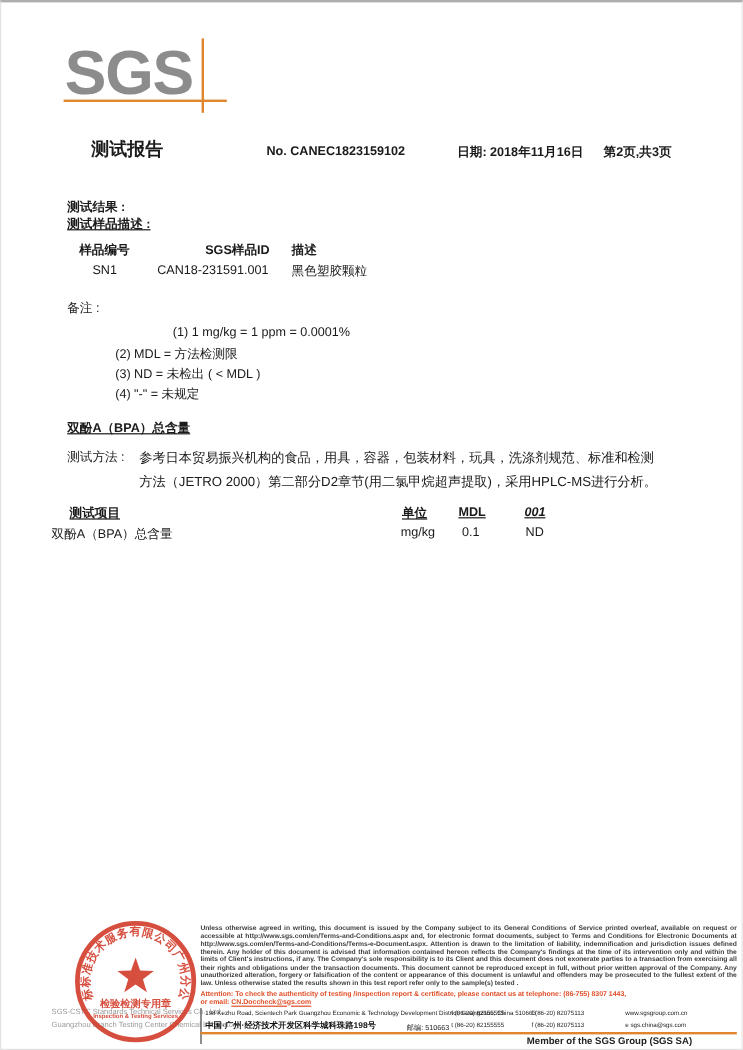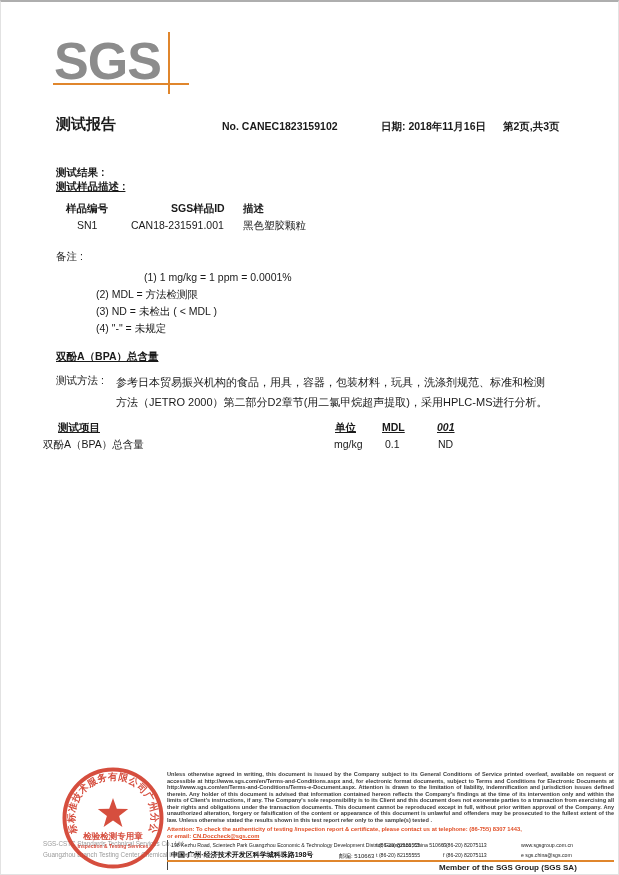--- a/index.html
+++ b/index.html
@@ -8,21 +8,21 @@
     position:relative;width:619px;height:875px;background:#fff;
     border:1px solid #e2e2e2;border-top:2px solid #aeaeae;overflow:hidden;
     font-family:"Liberation Sans","DejaVu Sans",sans-serif;color:#1a1a1a;
   }
   .abs{position:absolute;white-space:nowrap;}
   
   .logo-text{font-weight:bold;font-size:52px;letter-spacing:-1px;color:#8c8c8c;line-height:1;}
   .cross-h{background:#e0862c;height:2px;}
   .cross-v{background:#e0862c;width:2px;}
   
-  .title{font-size:15px;font-weight:bold;}
+  .title{font-size:15px;font-weight:bold;margin-left:20px;}
   .hdr{font-size:10.5px;font-weight:bold;}
   .lbl-b{font-size:10.5px;font-weight:bold;}
   .lbl{font-size:10.5px;}
   .u{text-decoration:underline;}
   .it{font-style:italic;}
   .para{white-space:normal;font-size:11px;line-height:19.5px;width:433px;}
   
   .legal{white-space:normal;font-size:5.6px;line-height:6.55px;width:447px;
          text-align:justify;color:#3c3c3c;font-weight:bold;}
   .attn{white-space:normal;font-size:5.8px;line-height:6.6px;width:447px;

